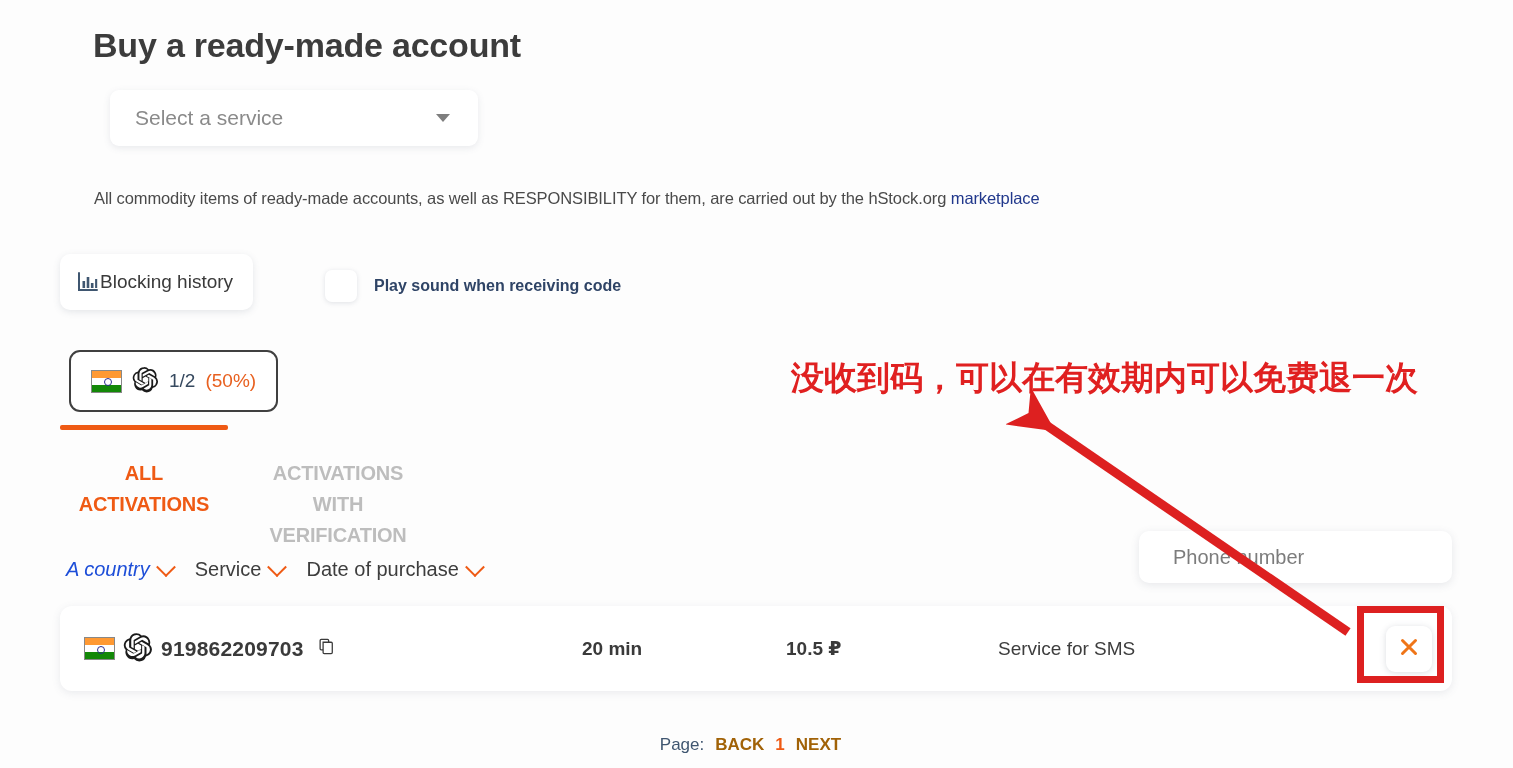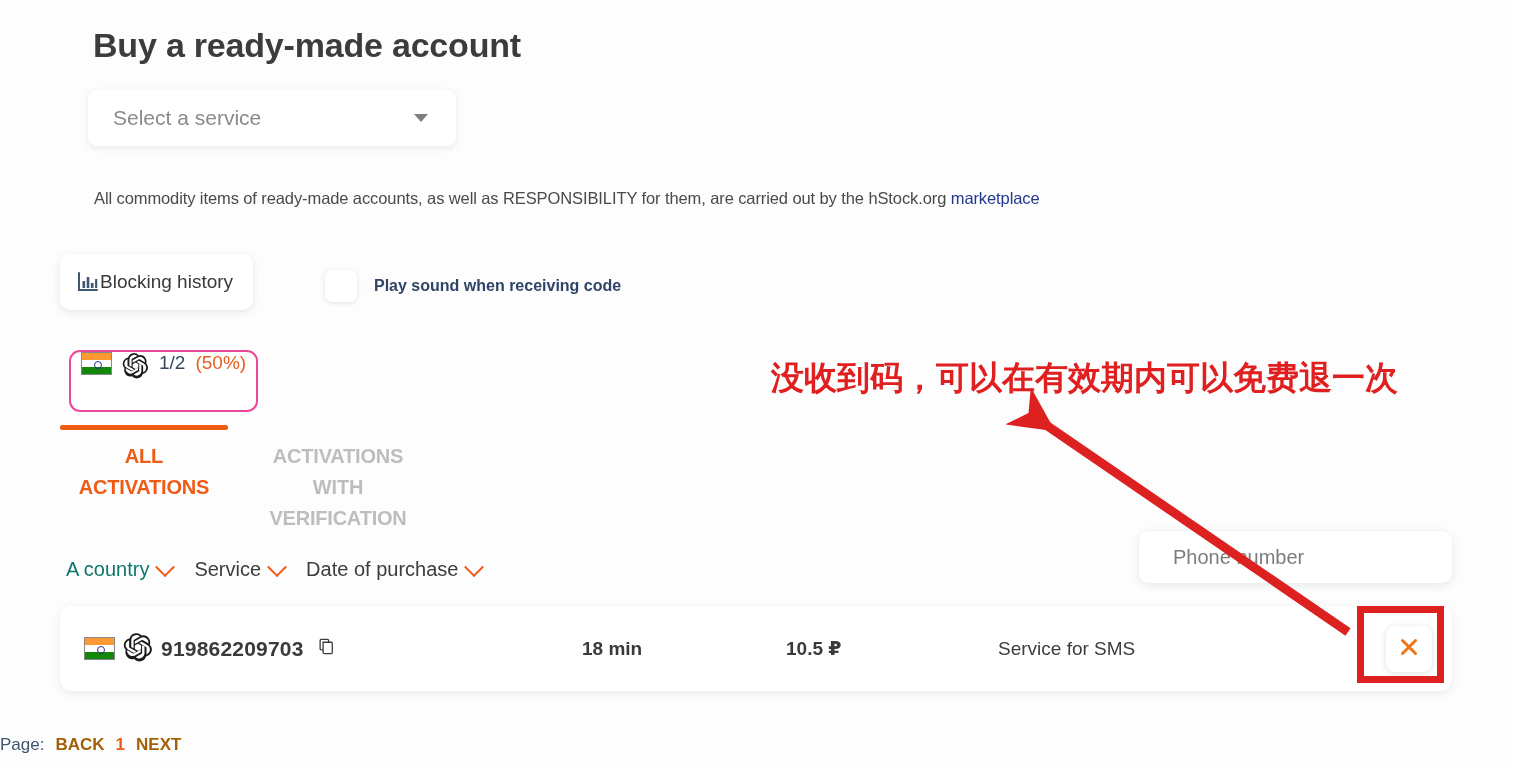--- a/index.html
+++ b/index.html
@@ -29,21 +29,21 @@
     font-size: 34px;
     font-weight: bold;
     color: #3c3c3c;
     letter-spacing: -0.2px;
     white-space: nowrap;
   }
 
   
   .service-select {
     position: absolute;
-    left: 88px;
+    left: 110px;
     top: 90px;
     width: 368px;
     height: 56px;
     background: #ffffff;
     border-radius: 9px;
     box-shadow: 0 2px 7px rgba(90,100,120,0.13);
     display: flex;
     align-items: center;
     cursor: pointer;
     text-align: center;
@@ -123,25 +123,26 @@
     color: #2f4466;
     white-space: nowrap;
   }
 
   
   .counter-badge {
     position: absolute;
     left: 69px;
     top: 350px;
     height: 58px;
-    padding: 0 10px;
-    border: 2px solid #ec4899;
+    padding: 0 20px;
+    border: 2px solid #404040;
     border-radius: 11px;
     background: #ffffff;
     display: flex;
+    align-items: center;
     gap: 10px;
     cursor: pointer;
   }
   .flag-in {
     width: 29px;
     height: 21px;
     border: 1px solid #888;
     position: relative;
     background: linear-gradient(#ff9933 0 33.3%, #ffffff 33.3% 66.6%, #138808 66.6% 100%);
     flex: none;
@@ -172,21 +173,21 @@
   .tabs {
     position: absolute;
     left: 60px;
     top: 425px;
     display: flex;
     gap: 26px;
   }
   .tab {
     position: relative;
     width: 168px;
-    padding-top: 16px;
+    padding-top: 33px;
     text-align: center;
     font-size: 20px;
     font-weight: bold;
     line-height: 1.55;
     color: #bdbdbd;
     cursor: pointer;
     letter-spacing: -0.2px;
   }
   .tab.active { color: #ef5a14; }
   .tab.active::before {
@@ -211,21 +212,21 @@
   }
   .filter {
     display: flex;
     align-items: center;
     gap: 9px;
     font-size: 20px;
     color: #3d3d3d;
     cursor: pointer;
     white-space: nowrap;
   }
-  .filter.accent { color: #0f766e; }
+  .filter.accent { color: #1d4ed8; font-style: italic; }
   .chev {
     width: 12px;
     height: 12px;
     border-right: 2.4px solid #ef5a14;
     border-bottom: 2.4px solid #ef5a14;
     transform: rotate(45deg) translate(-2px,-2px);
     flex: none;
   }
 
   
@@ -308,40 +309,41 @@
     cursor: pointer;
   }
 
   
   .pagination {
     position: absolute;
     left: 0;
     right: 12px;
     top: 735px;
     display: flex;
+    justify-content: center;
     align-items: center;
     gap: 11px;
     font-size: 17px;
   }
   .pagination .lbl { color: #3f5670; }
   .pagination .pg-link {
     font-weight: bold;
     color: #a16207;
     cursor: pointer;
   }
   .pagination .pg-cur {
     font-weight: bold;
     color: #ef5a14;
     cursor: pointer;
   }
 
   
   .annot-text {
     position: absolute;
-    left: 771px;
+    left: 791px;
     top: 356px;
     font-size: 33px;
     font-weight: bold;
     color: #e02020;
     white-space: nowrap;
     font-family: "DejaVu Sans", sans-serif;
   }
   .annot-arrow {
     position: absolute;
     left: 0; top: 0;
@@ -443,21 +445,21 @@
         </svg>
       </span>
       <span class="num">919862209703</span>
       <span class="copy-icon">
         <svg width="17" height="17" viewBox="0 0 20 20">
           <rect x="2.5" y="1.5" width="10" height="12.5" rx="1.3" fill="none" stroke="#3a3a3a" stroke-width="1.5"></rect>
           <path d="M6 5 H15.5 A1.3 1.3 0 0 1 16.8 6.3 V17.2 A1.3 1.3 0 0 1 15.5 18.5 H7.3 A1.3 1.3 0 0 1 6 17.2 Z" fill="#fff" stroke="#3a3a3a" stroke-width="1.5"></path>
         </svg>
       </span>
     </div>
-    <div class="cell-time">18 min</div>
+    <div class="cell-time">20 min</div>
     <div class="cell-price">10.5 ₽</div>
     <div class="cell-status">Service for SMS</div>
     <div class="cancel-btn">
       <span>
         <svg width="22" height="22" viewBox="0 0 22 22">
           <path d="M4.5 4.5 L17.5 17.5 M17.5 4.5 L4.5 17.5" stroke="#ef7518" stroke-width="3" stroke-linecap="round"></path>
         </svg>
       </span>
     </div>
   </div>

